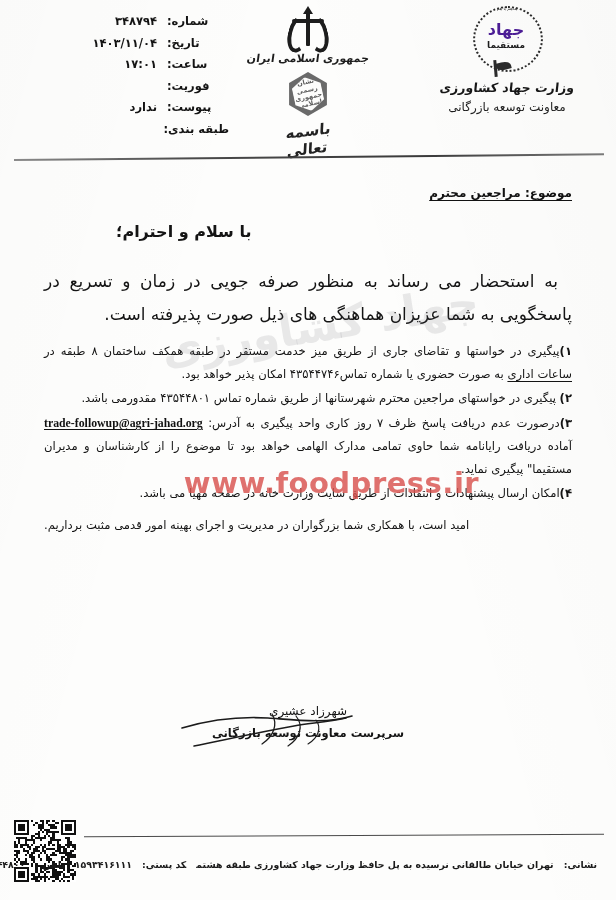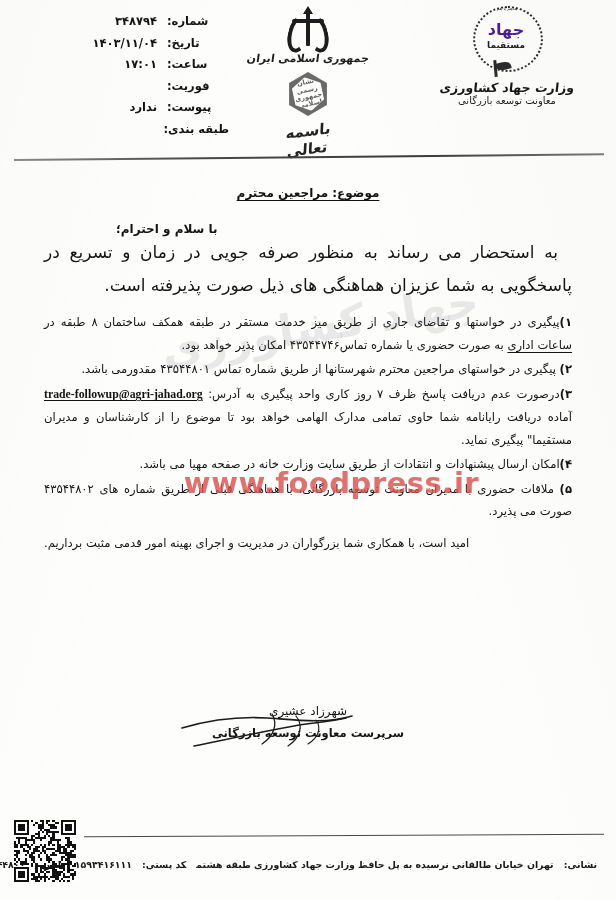--- a/index.html
+++ b/index.html
@@ -110,22 +110,23 @@
   }
   .ministry-name {
     font-size: 12.5px;
     font-weight: 700;
     color: #171717;
     letter-spacing: -0.3px;
     margin-top: 1px;
     transform: skewX(-6deg);
   }
   .ministry-dept {
-    font-size: 10px;
+    font-size: 12px;
     color: #1d1d1d;
+    margin-top: 5px;
     letter-spacing: -0.1px;
   }
 
   
   .national-block {
     position: absolute;
     top: 6px;
     left: 0;
     right: 0;
     margin: 0 auto;
@@ -251,30 +252,31 @@
   .body {
     position: absolute;
     top: 186px;
     left: 44px;
     right: 44px;
   }
   .subject {
     font-size: 12px;
     font-weight: 700;
     color: #121212;
-    text-align: center;
+    text-align: right;
     text-decoration: underline;
     text-underline-offset: 3px;
     margin-bottom: 22px;
   }
   .greeting {
-    font-size: 12px;
+    font-size: 16px;
     font-weight: 600;
     color: #141414;
     text-align: left;
+    margin-bottom: 24px;
     padding-left: 72px;
   }
   .para {
     font-size: 17px;
     line-height: 1.95;
     color: #141414;
     text-align: justify;
     text-justify: inter-word;
     margin-bottom: 9px;
     font-weight: 500;
@@ -492,21 +494,20 @@
 
   <div class="body">
     <div class="subject">موضوع: مراجعین محترم</div>
     <div class="greeting">با سلام و احترام؛</div>
     <div class="para intro">به استحضار می رساند به منظور صرفه جویی در زمان و تسریع در پاسخگویی به شما عزیزان هماهنگی های ذیل صورت پذیرفته است.</div>
 
     <div class="item" id="item-1"><span class="num">۱)</span><span>پیگیری در خواستها و تقاضای جاری از طریق میز خدمت مستقر در طبقه همکف ساختمان ۸ طبقه در </span><u>ساعات اداری</u><span> به صورت حضوری یا شماره تماس۴۳۵۴۴۷۴۶ امکان پذیر خواهد بود.</span></div>
     <div class="item" id="item-2"><span class="num">۲)</span><span> پیگیری در خواستهای مراجعین محترم شهرستانها از طریق شماره تماس ۴۳۵۴۴۸۰۱ مقدورمی باشد.</span></div>
     <div class="item" id="item-3"><span class="num">۳)</span><span>درصورت عدم دریافت پاسخ ظرف ۷ روز کاری واحد پیگیری به آدرس: </span><span class="email">trade-followup@agri-jahad.org</span><span> آماده دریافت رایانامه شما حاوی تمامی مدارک الهامی خواهد بود تا موضوع را از کارشناسان و مدیران مستقیما" پیگیری نماید.</span></div>
     <div class="item" id="item-4"><span class="num">۴)</span><span>امکان ارسال پیشنهادات و انتقادات از طریق سایت وزارت خانه در صفحه مهیا می باشد.</span></div>
-    <div class="item" id="item-5"><span class="num">۵)</span><span> ملاقات حضوری با مدیران معاونت توسعه بازرگانی، با هماهنگی قبلی از طریق شماره های ۴۳۵۴۴۸۰۲ صورت می پذیرد.</span></div>
 
     <div class="closing">امید است، با همکاری شما بزرگواران در مدیریت و اجرای بهینه امور قدمی مثبت برداریم.</div>
   </div>
 
   <div class="wm-diagonal">جهاد کشاورزی</div>
   <div class="wm-foodpress">www.foodpress.ir</div>
 
   <div class="sig-block">
     <div class="sig-wrap">
       <svg class="sig-ink" viewBox="0 0 190 52">

